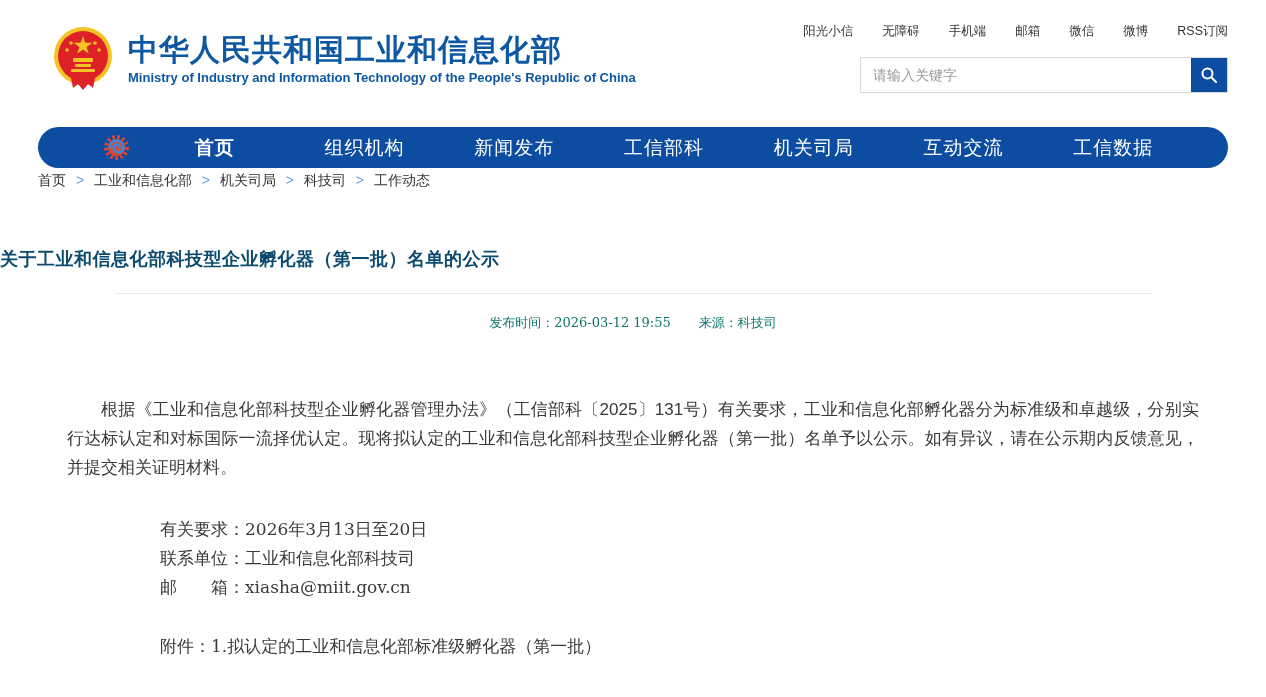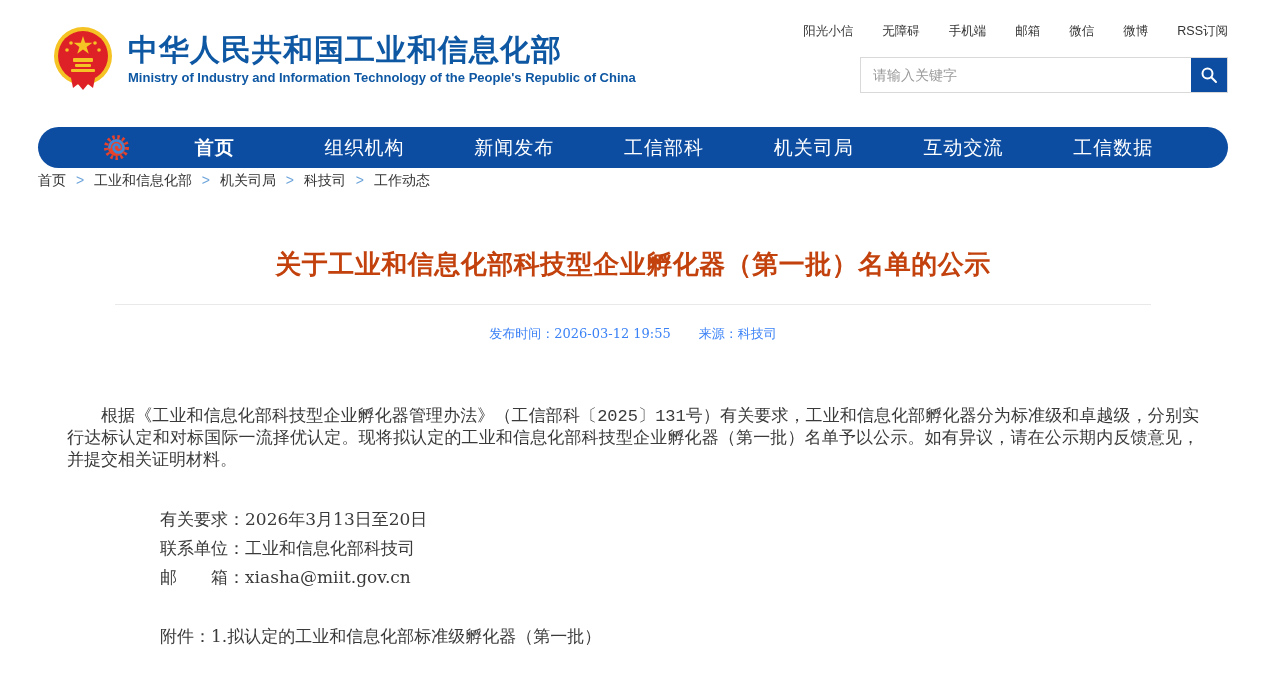--- a/index.html
+++ b/index.html
@@ -54,33 +54,33 @@
     text-decoration: none; cursor: pointer; letter-spacing: 1px;
   }
   .nav-item.active { font-weight: bold; }
   
   .breadcrumb { margin: 4px 38px 0 38px; font-size: 14px; color: #333; }
   .breadcrumb a { color: #333; text-decoration: none; cursor: pointer; }
   .breadcrumb .sep { color: #6ea5dc; margin: 0 6px; }
   
   .article { margin-top: 57px; }
   .article-title {
-    text-align: center; font-size: 26px; font-weight: bold; color: #c2410c;
+    font-size: 18px; font-weight: bold; color: #0c4a6e;
     letter-spacing: 0.5px;
   }
   .meta-wrap { margin: 0 115px; border-top: 1px solid #e9e9e9; margin-top: 22px; }
   .article-meta {
-    text-align: center; font-size: 13px; color: #3b82f6; margin-top: 20px;
+    text-align: center; font-size: 13px; color: #0f766e; margin-top: 20px;
     font-family: "DejaVu Serif", "Liberation Serif", serif;
   }
   .article-meta .gap { display: inline-block; width: 28px; }
   .article-body {
     margin: 63px 67px 0 67px;
-    font-family: Liberation Mono, monospace;
-    font-size: 17px; color: #3a3a3a; line-height: 22px;
+    font-family: Liberation Sans, sans-serif;
+    font-size: 17px; color: #3a3a3a; line-height: 29px;
     text-align: justify; text-indent: 2em;
   }
   .info-block {
     margin: 33px 67px 0 160px;
     font-family: "DejaVu Serif", "Liberation Serif", serif;
     font-size: 17px; color: #3a3a3a; line-height: 29px;
   }
   .attachments {
     margin: 30px 67px 0 160px; display: flex;
     font-family: "DejaVu Serif", "Liberation Serif", serif;

